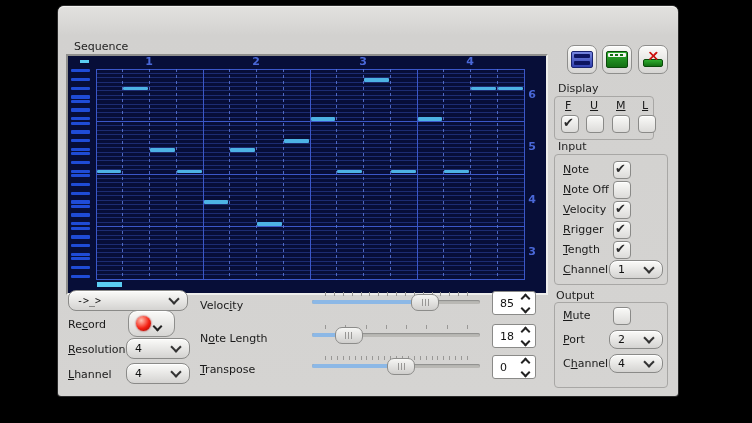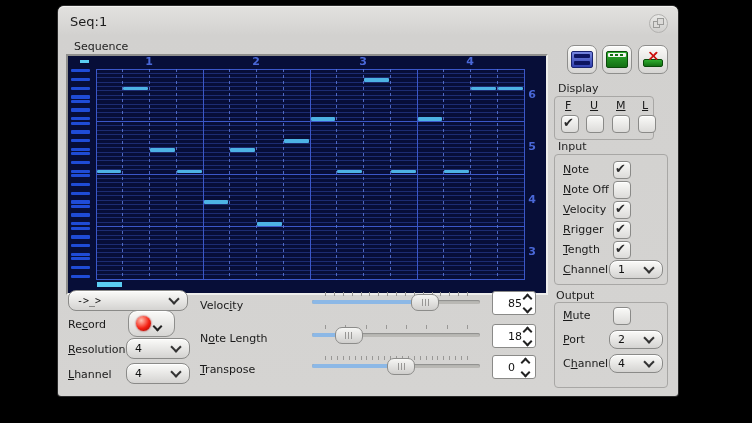--- a/index.html
+++ b/index.html
@@ -39,21 +39,21 @@
   .cb.checked .tick{display:block;}
   .groupbox{border:1px solid #a8a7a5;border-radius:4px;position:absolute;}
   
   .slider{width:168px;height:22px;}
   .slider .ticks i{position:absolute;top:2px;width:1px;height:4px;background:#999896;}
   .slider .track{position:absolute;left:0;top:10px;width:168px;height:4px;background:#b9b8b4;border-radius:2px;box-shadow:inset 0 1px 1px #8e8e8c;}
   .slider .fill{position:absolute;left:0;top:0;height:4px;background:#8cb8e6;border-radius:2px;}
   .slider .handle{position:absolute;top:4px;width:26px;height:15px;background:linear-gradient(#f6f6f4,#cfcecc);border:1px solid #8c8c8a;border-radius:7px;display:flex;align-items:center;justify-content:center;gap:2px;}
   .slider .handle i{width:1px;height:7px;background:#989795;}
   .spin{width:42px;height:22px;background:#fff;border:1px solid #8a8a88;border-radius:3px;display:flex;align-items:center;}
-  .spin .spin-val{flex:1;font-size:11px;color:#111;padding-left:7px;margin-left:8px;}
+  .spin .spin-val{flex:1;font-size:11px;color:#111;padding-left:7px;}
   .spin .arrows{width:14px;display:flex;flex-direction:column;align-items:center;gap:3px;margin-right:3px;}
   .spin .arrows .up{width:5px;height:5px;border-right:2px solid #222;border-bottom:2px solid #222;transform:rotate(-135deg);margin-top:2px;}
   .spin .arrows .dn{width:5px;height:5px;border-right:2px solid #222;border-bottom:2px solid #222;transform:rotate(45deg);margin-bottom:2px;}
   
   .tbtn{width:28px;height:27px;border-radius:7px;display:flex;align-items:center;justify-content:center;}
   .icon-dup{width:20px;height:15px;background:linear-gradient(#7787e0,#3040ae);border:1px solid #1a2470;border-radius:2px;position:relative;}
   .icon-dup i{position:absolute;left:2px;right:2px;height:4px;background:#0d1560;border-radius:1px;}
   .icon-dup i:first-child{top:2px;} .icon-dup i:last-child{bottom:2px;}
   .icon-ren{width:20px;height:15px;background:linear-gradient(#2fae2f,#137013);border:1px solid #0a4a0a;border-radius:2px;position:relative;}
   .icon-ren .bar{position:absolute;left:1px;right:1px;top:1px;height:4px;background:#f4f4f2;border-radius:1px;}
@@ -64,27 +64,20 @@
   .icon-del .x{position:absolute;left:0;right:0;top:-4px;text-align:center;color:#cc1410;font-size:14px;font-weight:bold;text-shadow:0.5px 0 #cc1410;}
   
   #record-btn{width:38px;height:25px;border-radius:9px;display:flex;align-items:center;padding-left:7px;}
   #record-btn .led{width:15px;height:15px;border-radius:50%;background:radial-gradient(circle at 35% 30%,#ffc0b0,#f42012 55%,#8e0400);box-shadow:0 0 2px #a00;}
   #record-btn .chev{width:5px;height:5px;border-right:2px solid #222;border-bottom:2px solid #222;margin:6px 0 0 3px;}
 </style>
 </head>
 <body>
 
 <div id="window">
-  <div class="abs" id="titlebar" style="left:0;top:0;right:0;height:28px;">
-    <span class="abs" id="title">Seq:1</span>
-    <div class="abs" id="float-btn">
-      <span class="sq sq1"></span>
-      <span class="sq sq2"></span>
-    </div>
-  </div>
 
   <span class="abs grouplabel" style="left:16px;top:34px;">Sequence</span>
 
   <div class="abs" id="roll-frame">
     <div id="roll-inner">
         <div class="hline oct" style="left: 27.5px; top: 12.5px; width: 428px; height: 1px;"></div>
         <div class="hline fine" style="left: 27.5px; top: 16.875px; width: 428px; height: 1px;"></div>
         <div class="hline fine" style="left: 27.5px; top: 21.25px; width: 428px; height: 1px;"></div>
         <div class="hline fine" style="left: 27.5px; top: 25.625px; width: 428px; height: 1px;"></div>
         <div class="hline fine" style="left: 27.5px; top: 30px; width: 428px; height: 1px;"></div>

